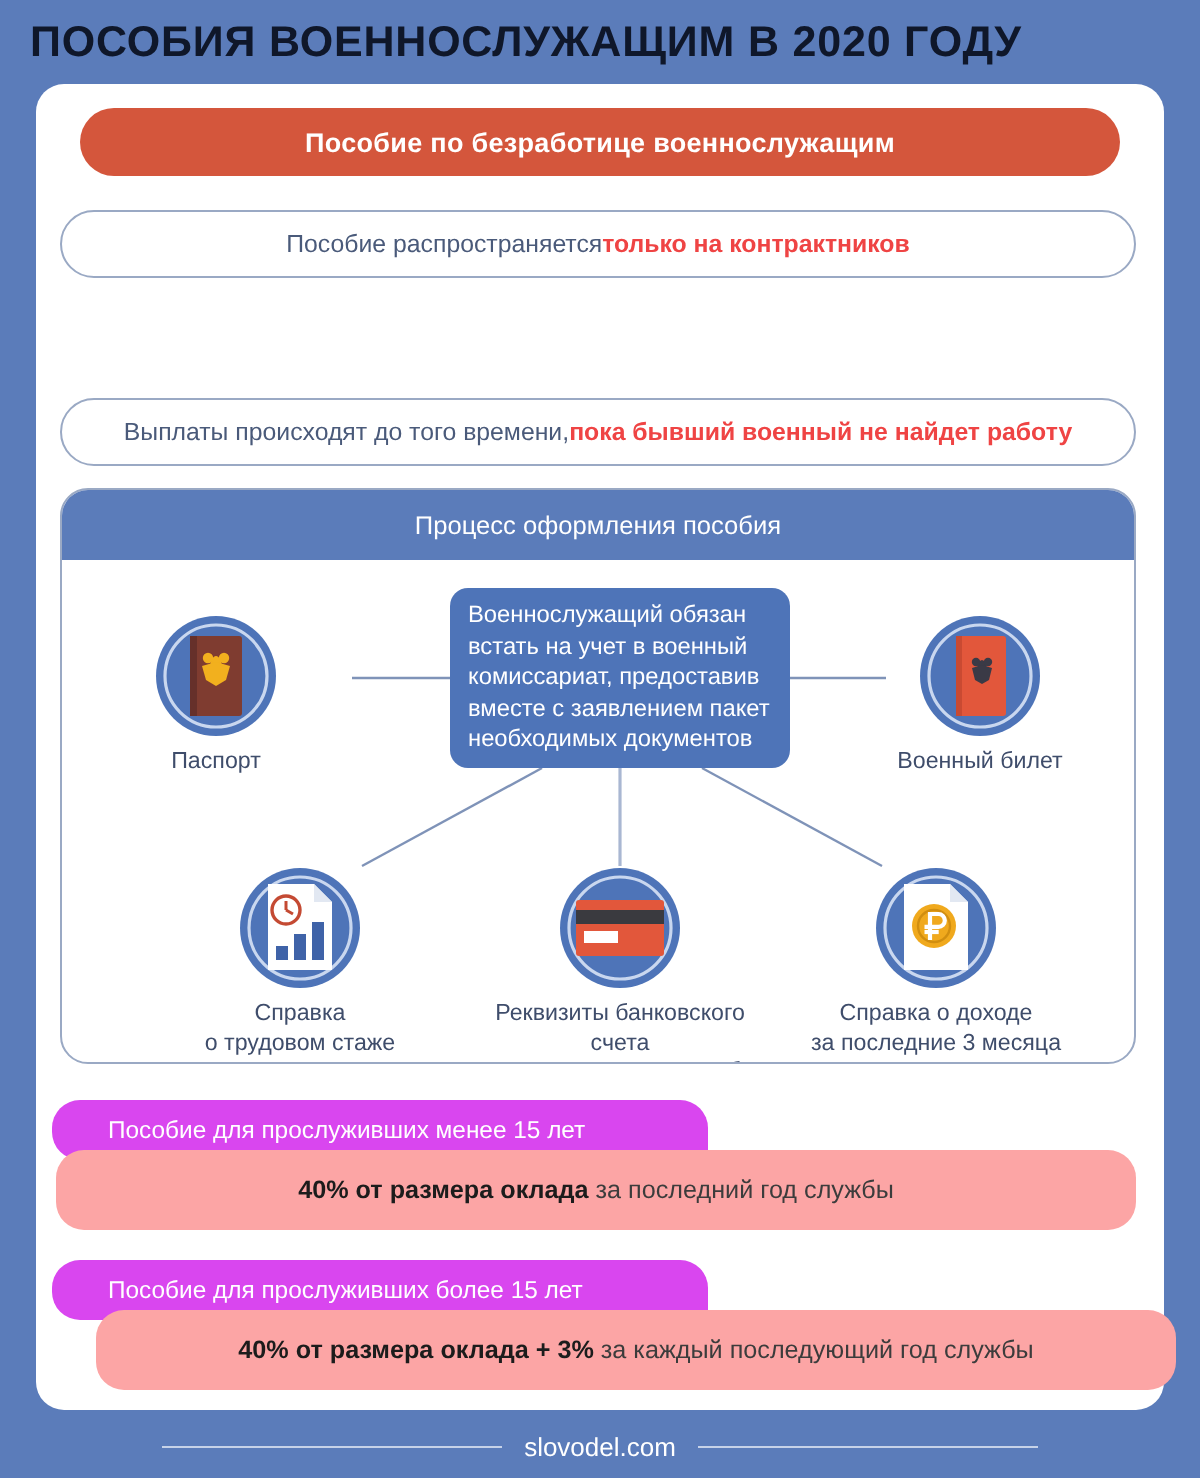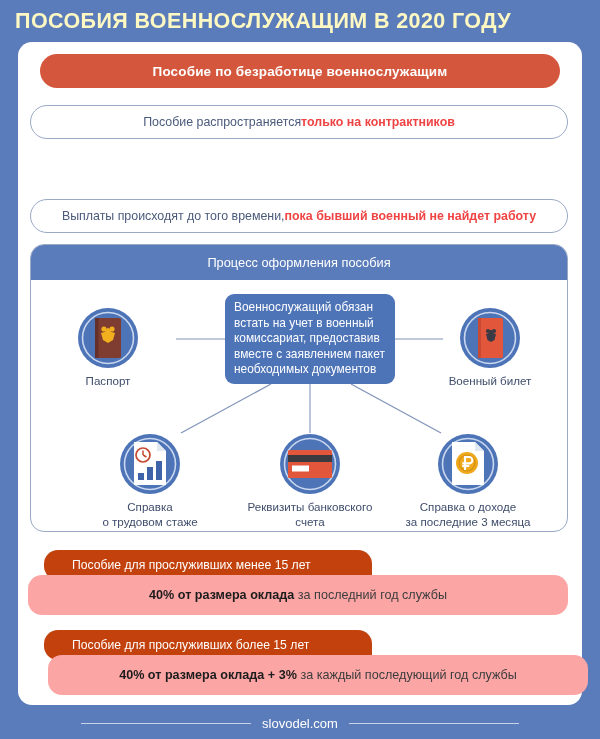--- a/index.html
+++ b/index.html
@@ -15,21 +15,21 @@
     position: relative;
   }
 
   
   .page-title {
     position: absolute;
     top: 6px;
     left: 0;
     width: 526px;
     text-align: center;
-    color: #fef9c3;
+    color: #0f172a;
     font-size: 21.5px;
     font-weight: bold;
     letter-spacing: 0.4px;
     line-height: 30px;
   }
 
   
   .card {
     position: absolute;
     left: 18px;
@@ -152,24 +152,24 @@
     margin-top: 5px;
     color: #3f4d6b;
     font-size: 11.6px;
     line-height: 14.5px;
     white-space: pre-line;
   }
 
   
   .benefit-tab {
     position: absolute;
-    left: 26px;
+    left: 8px;
     width: 328px;
     height: 30px;
-    background: #c2410c;
+    background: #d946ef;
     border-radius: 14px 14px 0 14px;
     color: #ffffff;
     font-size: 12.2px;
     display: flex;
     align-items: center;
     padding-left: 28px;
     box-sizing: border-box;
   }
   .benefit-bar {
     position: absolute;

